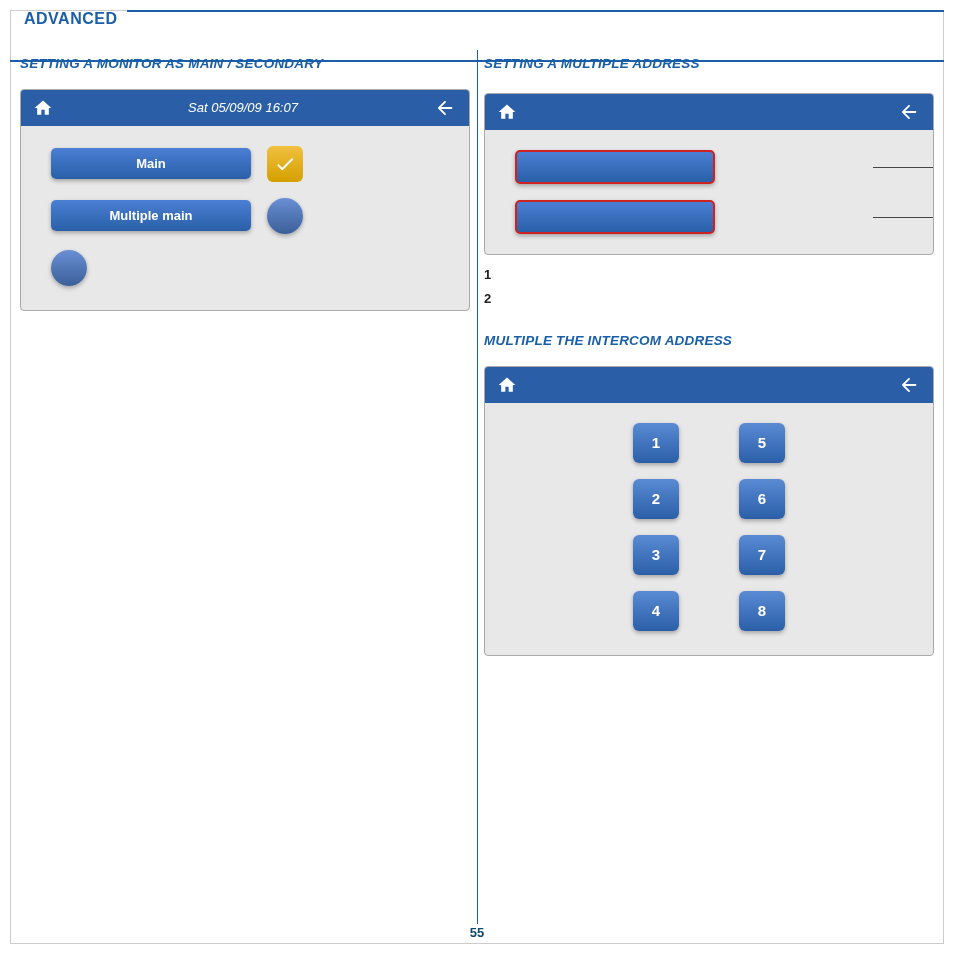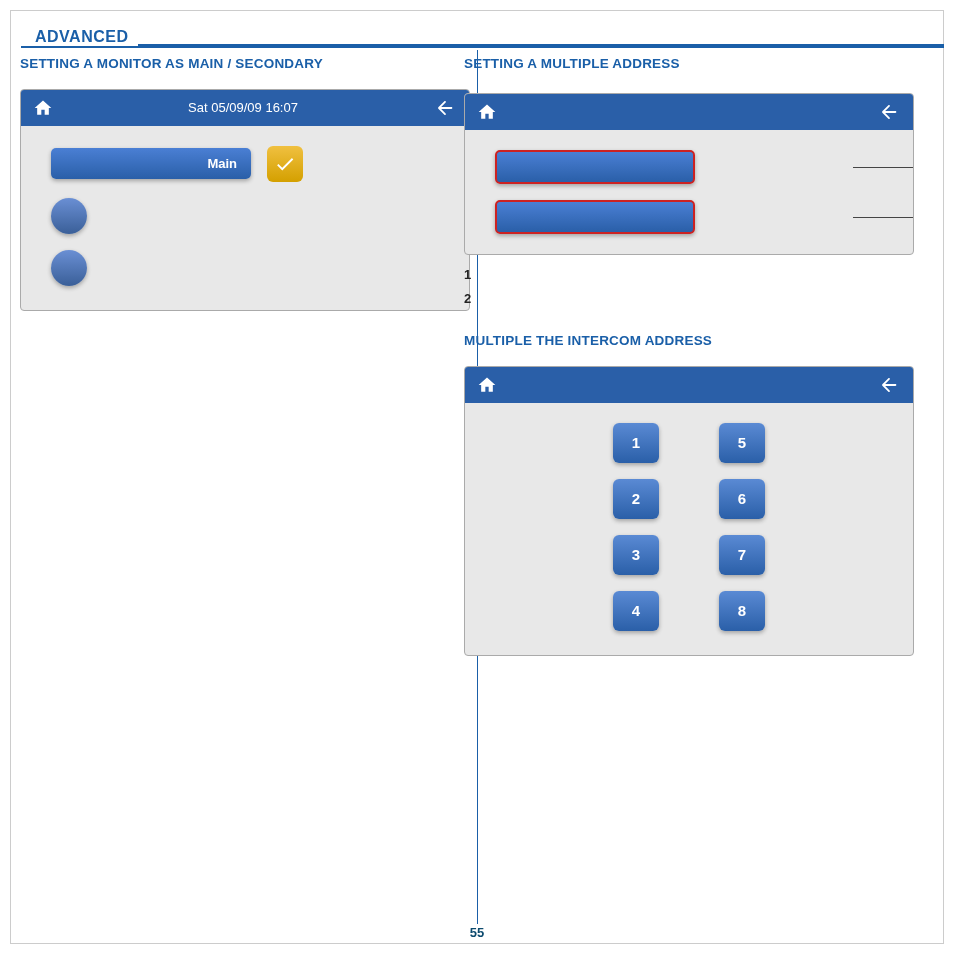--- a/index.html
+++ b/index.html
@@ -21,25 +21,24 @@
       bottom: 10px;
       border: 1px solid #cccccc;
     }
 
     
     .header-bar {
       position: absolute;
       top: 10px;
       left: 10px;
       right: 10px;
-      height: 38px;
+      height: 52px;
       border-bottom: 2px solid #1a5fa8;
       display: flex;
-      align-items: flex-end;
-      margin-left: 11px;
+      align-items: flex-start;
     }
 
     .header-title {
       color: #1a5fa8;
       font-size: 16px;
       font-weight: bold;
       padding-left: 14px;
       letter-spacing: 0.5px;
     }
 
@@ -65,49 +64,51 @@
       position: absolute;
       top: 55px;
       left: 20px;
       width: 450px;
     }
 
     
     .right-col {
       position: absolute;
       top: 55px;
-      left: 464px;
+      left: 484px;
       width: 450px;
     }
 
     .section-title {
       color: #1a5fa8;
       font-size: 13.5px;
       font-weight: bold;
       margin-bottom: 16px;
       line-height: 1.3;
       letter-spacing: 0.2px;
+      font-style: italic;
     }
 
     
     .monitor-panel {
       background: #e8e8e8;
       border: 1px solid #aaaaaa;
       border-radius: 4px;
       overflow: hidden;
       margin-top: 10px;
     }
 
     .monitor-topbar {
       background: #2a5fa8;
       height: 36px;
       display: flex;
       align-items: center;
       justify-content: space-between;
       padding: 0 10px;
+      font-style: italic;
     }
 
     .home-icon {
       width: 24px;
       height: 24px;
       display: inline-flex;
       align-items: center;
       justify-content: center;
     }
 
@@ -151,21 +152,21 @@
 
     .monitor-btn {
       background: linear-gradient(to bottom, #4a7fd4, #2a5fa8);
       border: none;
       border-radius: 5px;
       color: white;
       font-size: 13px;
       font-weight: bold;
       padding: 8px 14px;
       width: 200px;
-      text-align: right;
+      text-align: center;
       cursor: pointer;
       box-shadow: 0 2px 4px rgba(0,0,0,0.3);
     }
 
     .check-icon {
       width: 36px;
       height: 36px;
       background: linear-gradient(to bottom, #f0c040, #d4a000);
       border-radius: 6px;
       display: flex;
@@ -309,20 +310,21 @@
       <div class="monitor-row">
         <button class="monitor-btn">Main</button>
         <div class="check-icon">
           <svg viewBox="0 0 24 24">
               <path d="M9 16.17L4.83 12l-1.42 1.41L9 19 21 7l-1.41-1.41z"></path>
             </svg>
         </div>
       </div>
 
       <div class="monitor-row">
+        <button class="monitor-btn">Multiple main</button>
         <div class="circle-btn"></div>
       </div>
 
       <div class="monitor-row">
         <div class="circle-btn"></div>
       </div>
     </div>
   </div>
 </div>
 

